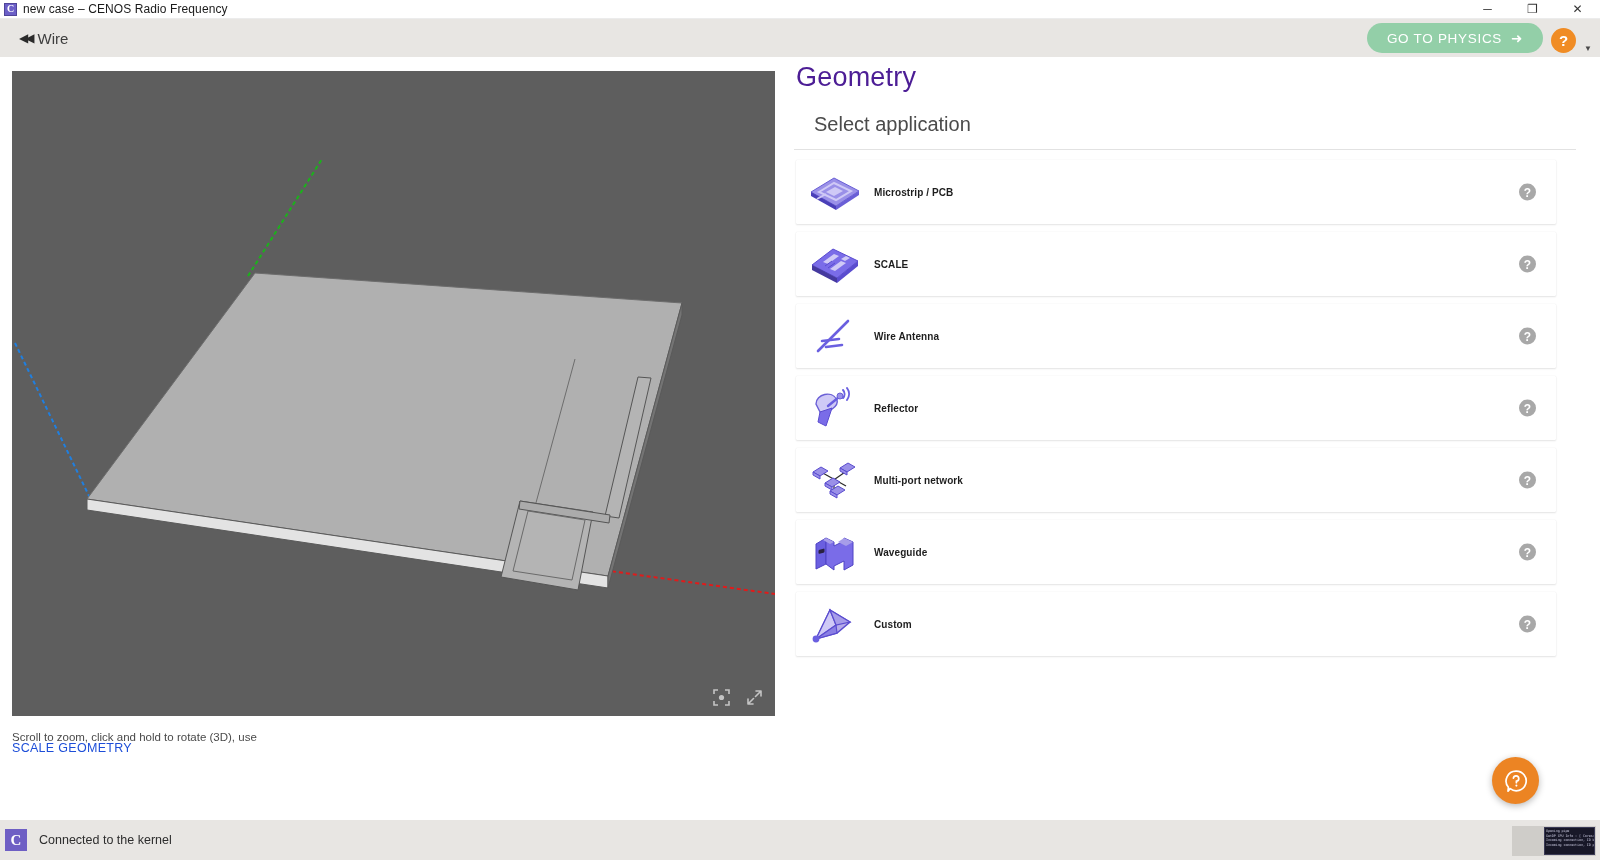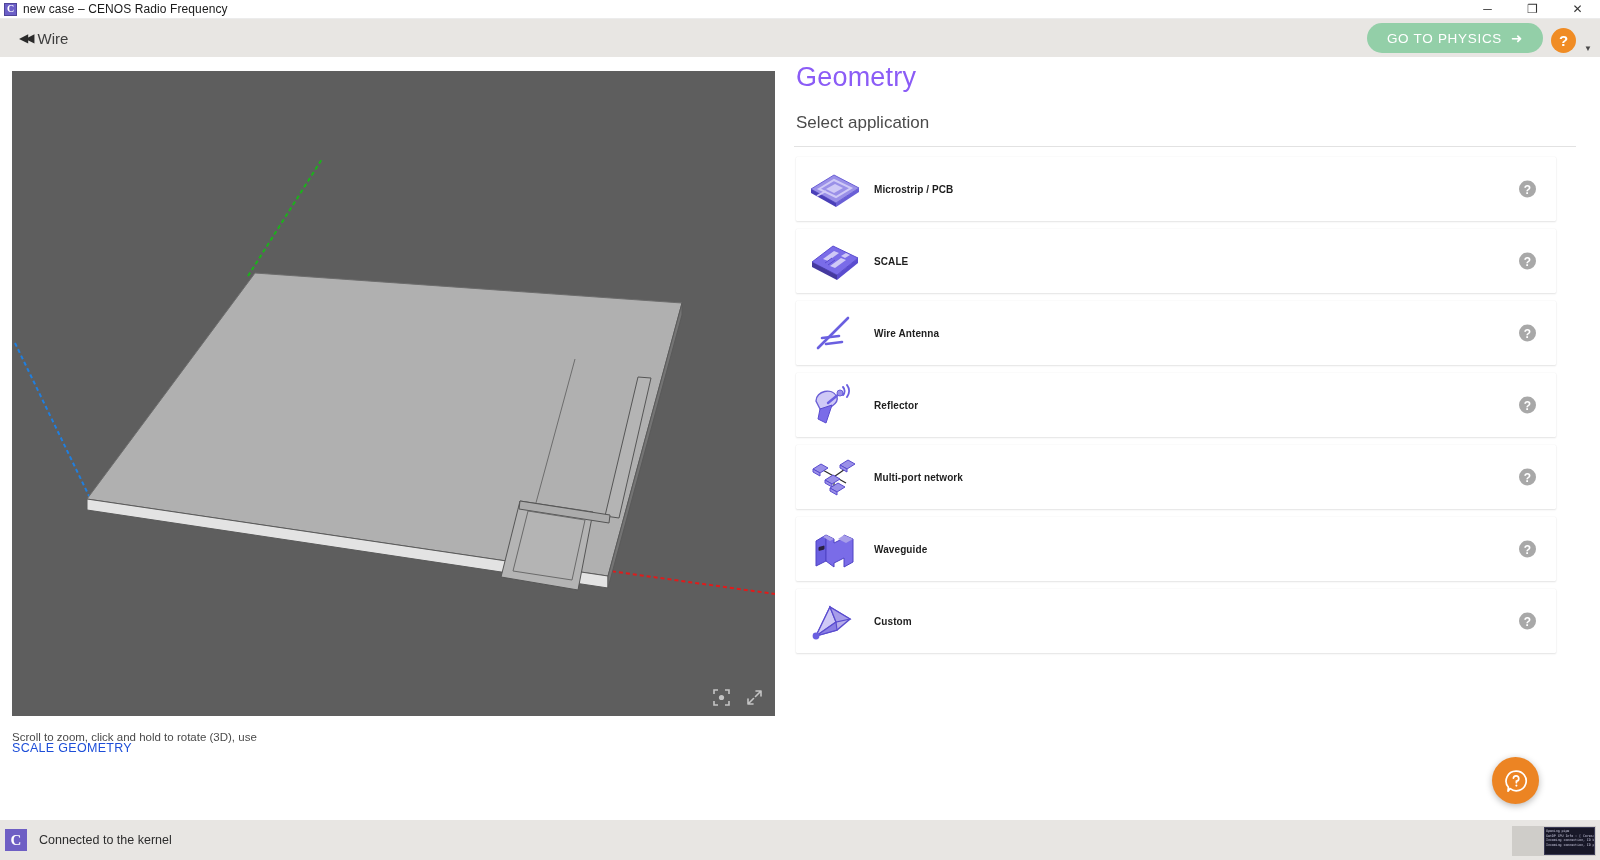--- a/index.html
+++ b/index.html
@@ -73,24 +73,24 @@
     font-size:11.5px; color:#4a4a4a; line-height:1.18;
   }
   .scale-link {
     position:absolute; left:12px; top:741px;
     font-size:12.5px; color:#1d4ed8; letter-spacing:.3px; cursor:pointer;
   }
 
   
   .panel { position:absolute; left:790px; top:62px; width:800px; height:700px; }
   .panel-title {
-    font-size:27px; font-weight:normal; color:#8b5cf6; margin-left:6px; letter-spacing:.2px;
+    font-size:27px; font-weight:normal; color:#4c1d95; margin-left:6px; letter-spacing:.2px;
   }
   .panel-sub {
-    font-size:17px; color:#4b4b4b; margin-left:6px; margin-top:20px;
+    font-size:20px; color:#4b4b4b; margin-left:24px; margin-top:20px;
   }
   .panel-rule {
     margin-top:13px; margin-left:4px; width:782px; height:1px; background:#e2e2e2;
   }
   .app-list { margin-top:10px; }
   .app-row {
     position:relative; width:760px; height:64px; margin:0 0 8px 6px;
     background:#ffffff; display:flex; align-items:center; cursor:pointer;
     box-shadow:0 1px 2px rgba(0,0,0,.10), 0 0 1px rgba(0,0,0,.12);
     border-radius:1px;

